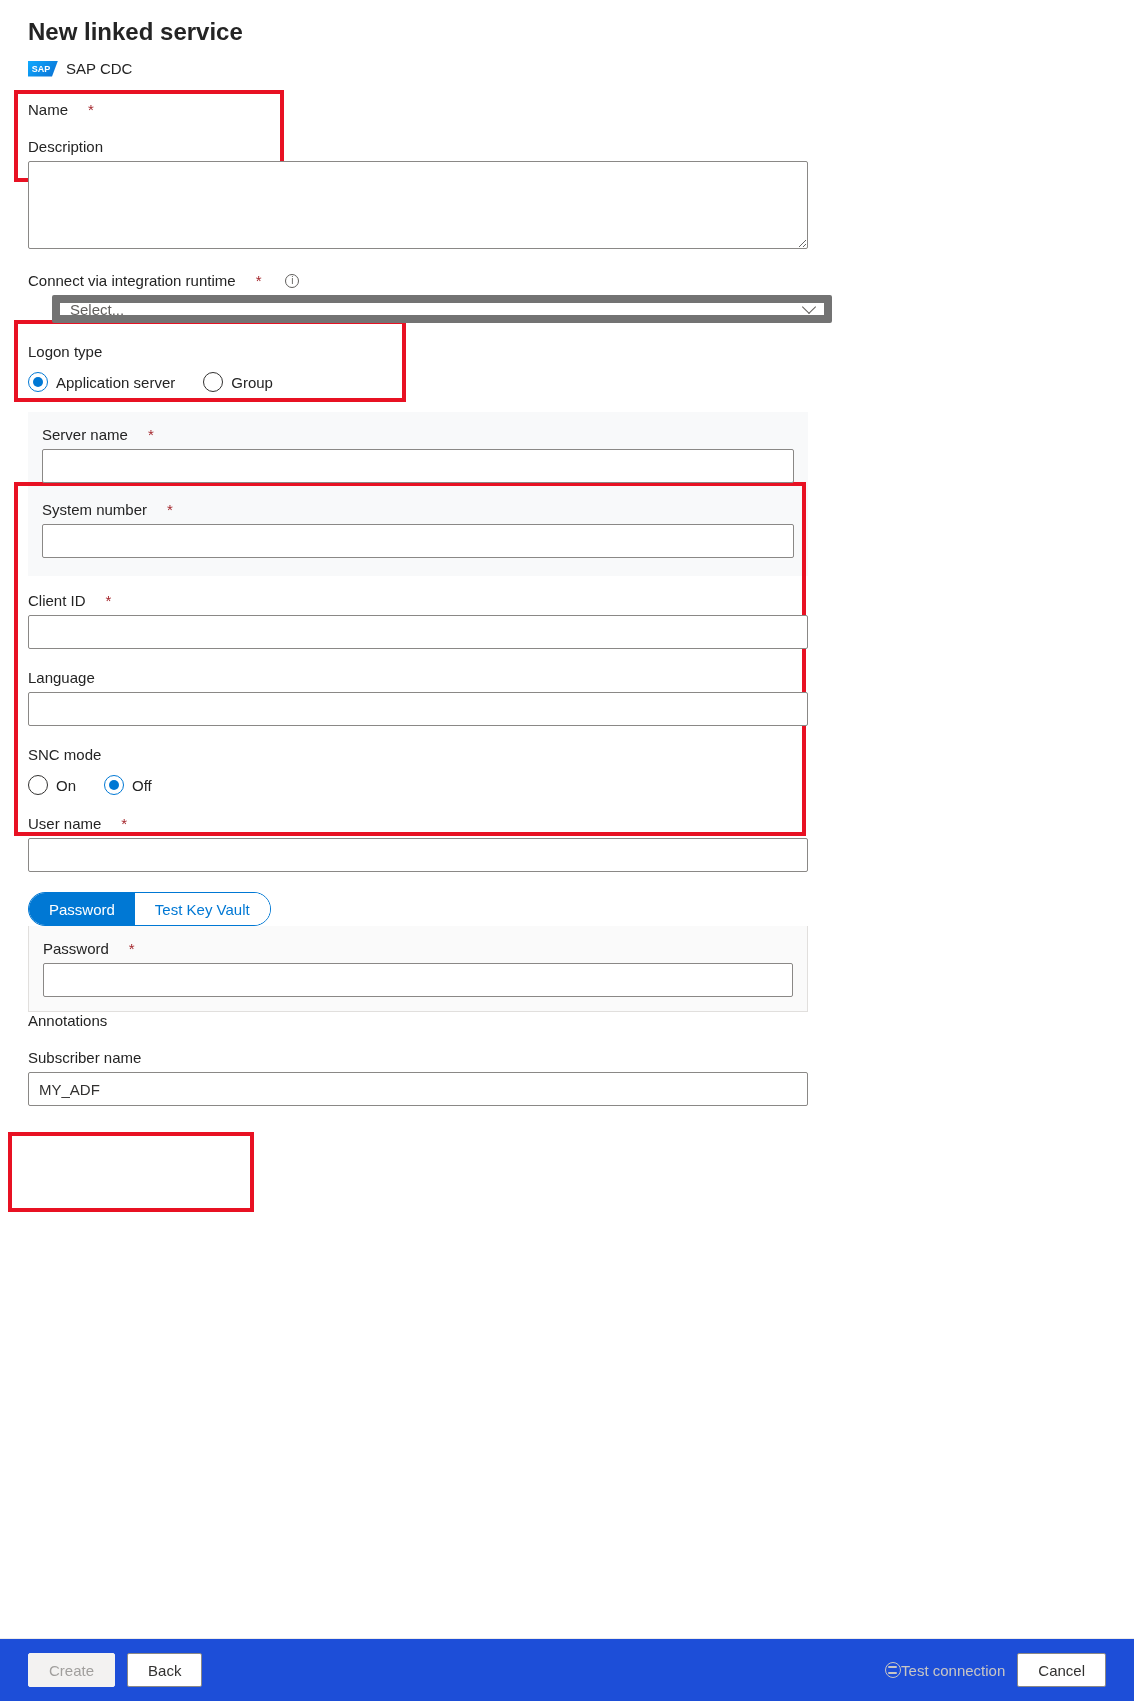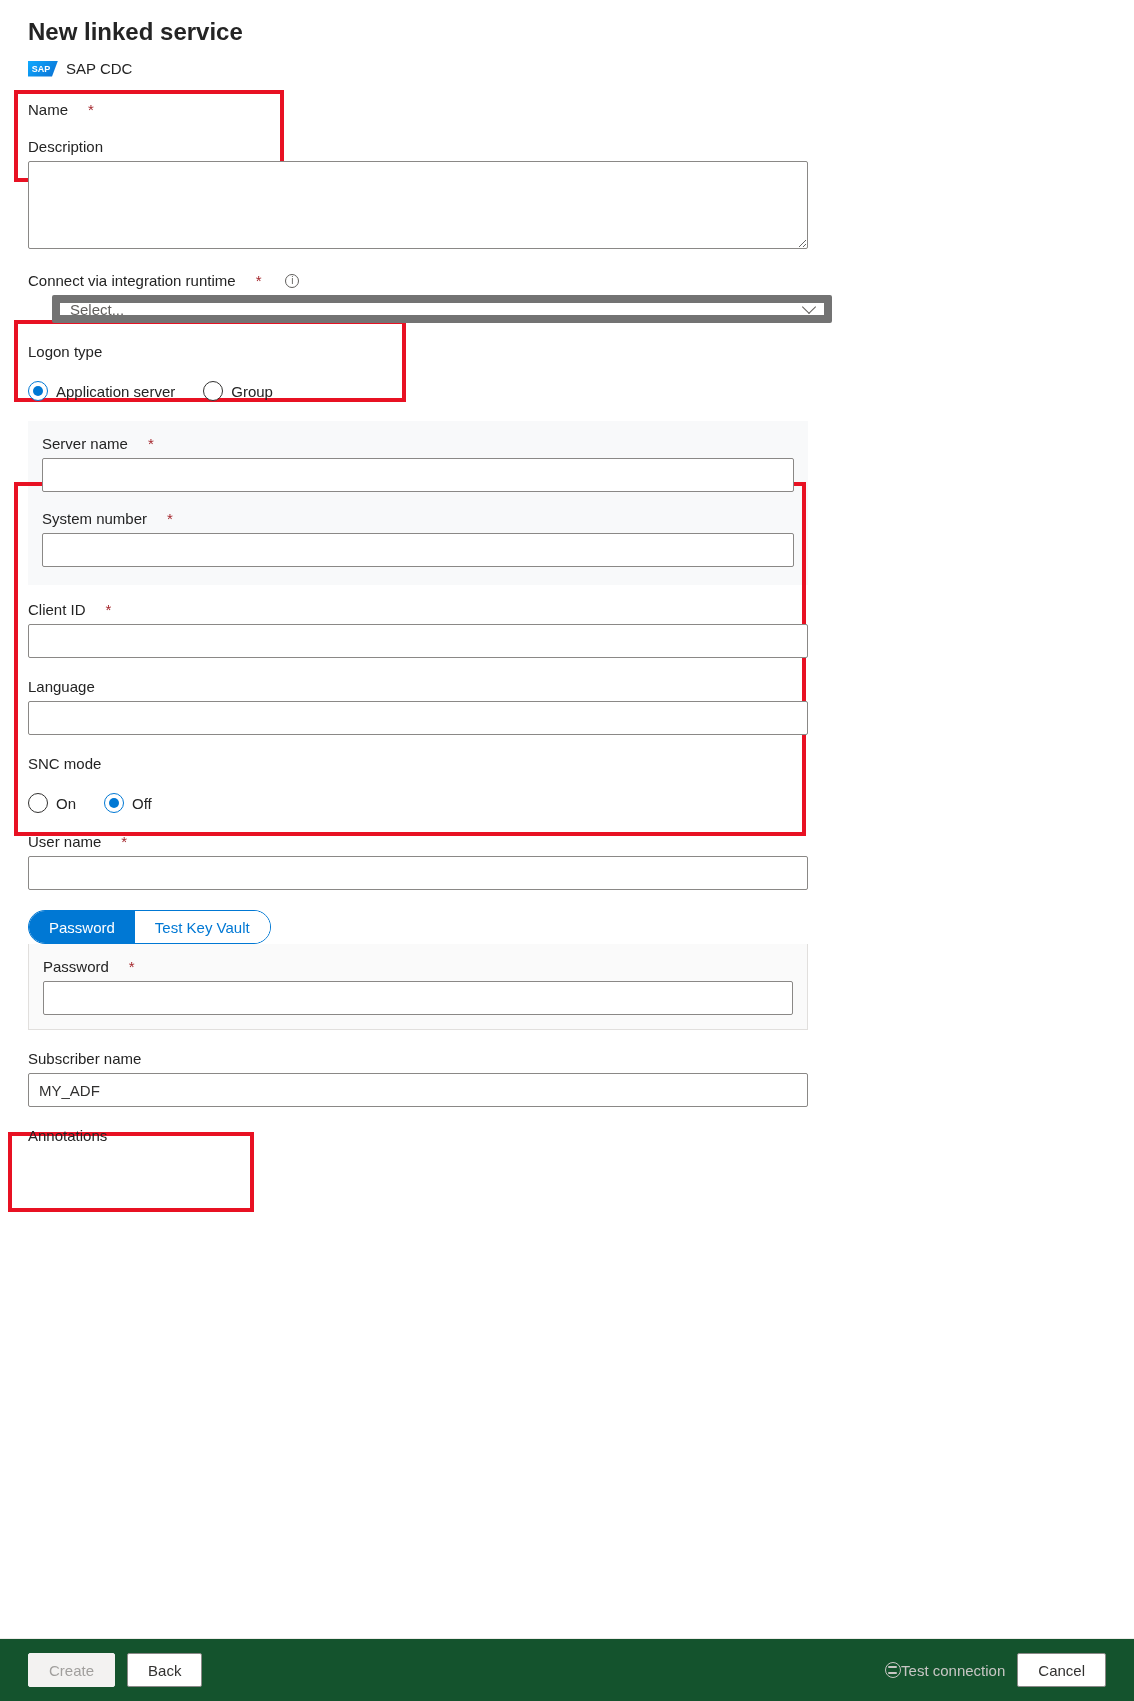--- a/index.html
+++ b/index.html
@@ -78,21 +78,21 @@
     border-right: 1px solid #605e5c;
     border-bottom: 1px solid #605e5c;
     transform: rotate(45deg);
     margin-top:-4px;
   }
   .info-icon {
     display:inline-flex;align-items:center;justify-content:center;
     width:14px;height:14px;border:1px solid #605e5c;border-radius:50%;
     font-size:10px;color:#605e5c;line-height:1;margin-left:6px;
   }
-  .radio-row { display:flex; gap: 28px; align-items:flex-end; margin-top:21px;}
+  .radio-row { display:flex; gap: 28px; align-items:flex-end; margin-top:12px;}
   .radio {
     display:flex;align-items:center;gap:8px;cursor:pointer;
     font-size:15px;color:#242424;
   }
   .radio-dot{
     width:20px;height:20px;border:1px solid #323130;border-radius:50%;
     display:flex;align-items:center;justify-content:center;background:#fff;
   }
   .radio-dot.checked{border-color:#0078d4;}
   .radio-dot.checked::after{
@@ -124,21 +124,21 @@
   }
   .pill.active{background:#0078d4;color:#fff;}
   .pw-panel{
     border:1px solid #e1dfdd;border-top:none;
     padding:14px;background:#fafafa;
   }
   .footer{
     border-top:1px solid #edebe9;
     padding:14px 28px;
     display:flex;align-items:center;justify-content:space-between;
-    background:#14532d;
+    background:#1d4ed8;
   }
   .footer-left,.footer-right{display:flex;gap:12px;align-items:center;}
   .btn{
     height:34px;padding:0 20px;border:1px solid #8a8886;border-radius:2px;
     background:#fff;color:#323130;font-size:15px;cursor:pointer;font-family:inherit;
   }
   .btn.disabled{background:#f3f2f1;color:#a19f9d;border-color:#f3f2f1;cursor:default;}
   .test-conn{
     display:flex;align-items:center;gap:0;color:#c8c6c4;font-size:15px;cursor:default;
   }
@@ -269,27 +269,27 @@
         <div class="label">
           <span>Password</span>
             <span class="req">*</span>
         </div>
         <input class="text-input" type="password" style="">
       </div>
     </div>
 
     <div class="highlight" style="left:-20px;top:1114px;width:246px;height:80px;"></div>
 
+    <div class="form-group">
+      <div class="label">Annotations</div>
+    </div>
+
     <div class="form-group" style="margin-top:20px;">
       <div class="label">Subscriber name</div>
       <input class="text-input" value="MY_ADF" style="">
-    </div>
-
-    <div class="form-group">
-      <div class="label">Annotations</div>
     </div>
   </div>
 </div>
 
 <div class="footer">
   <div class="footer-left">
     <button class="btn disabled">Create</button>
     <button class="btn">Back</button>
   </div>
   <div class="footer-right">

